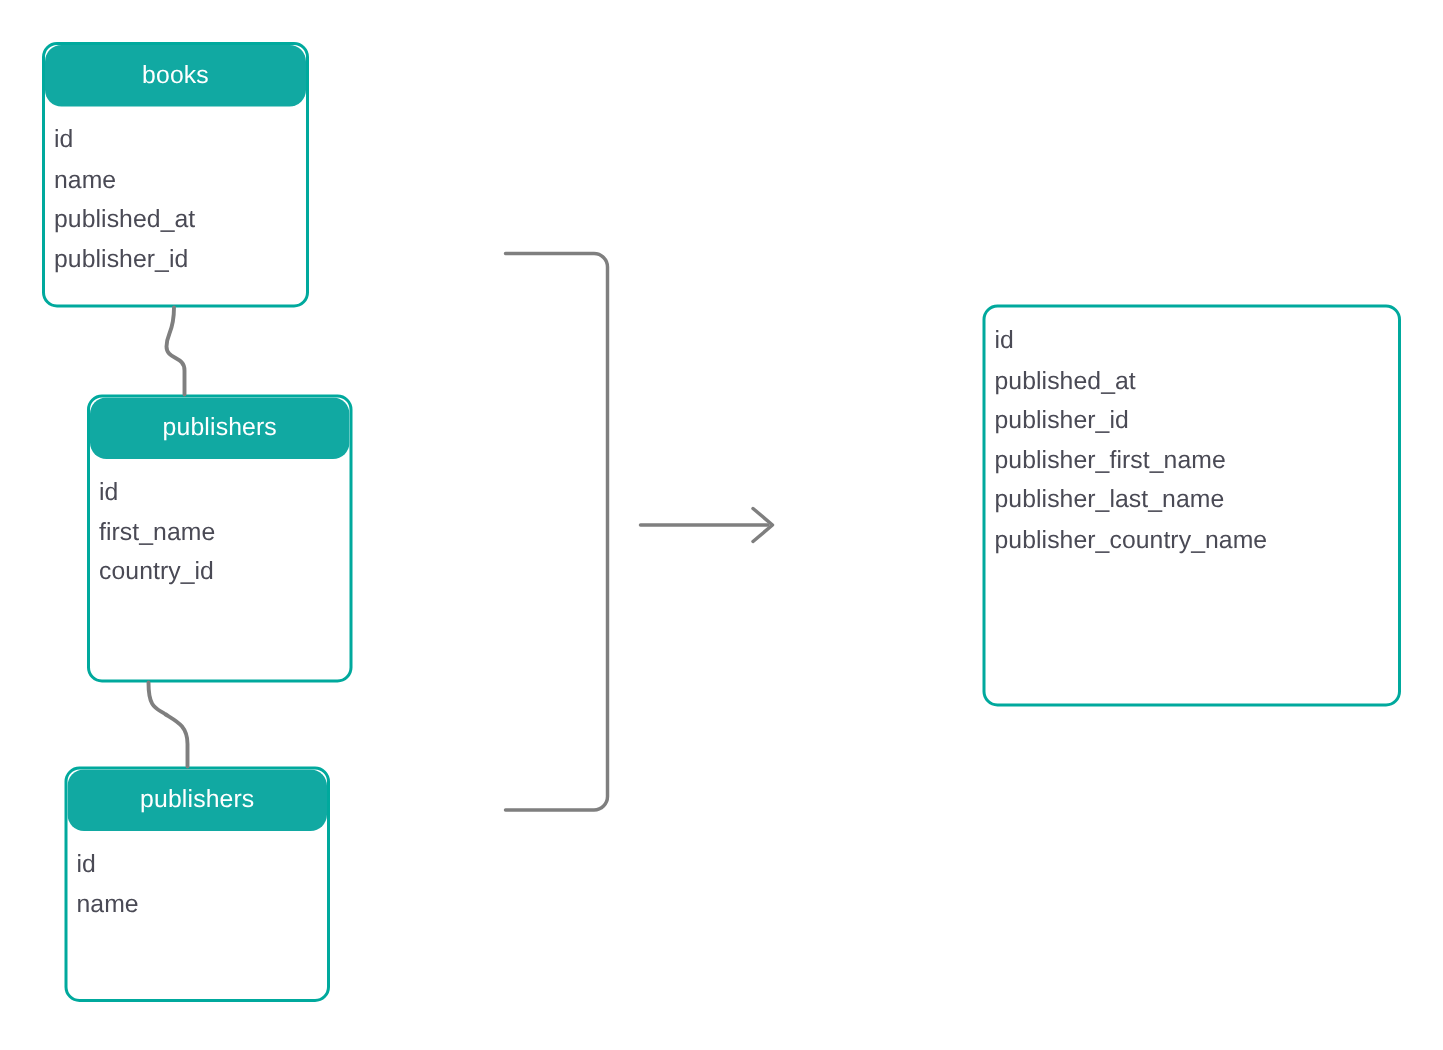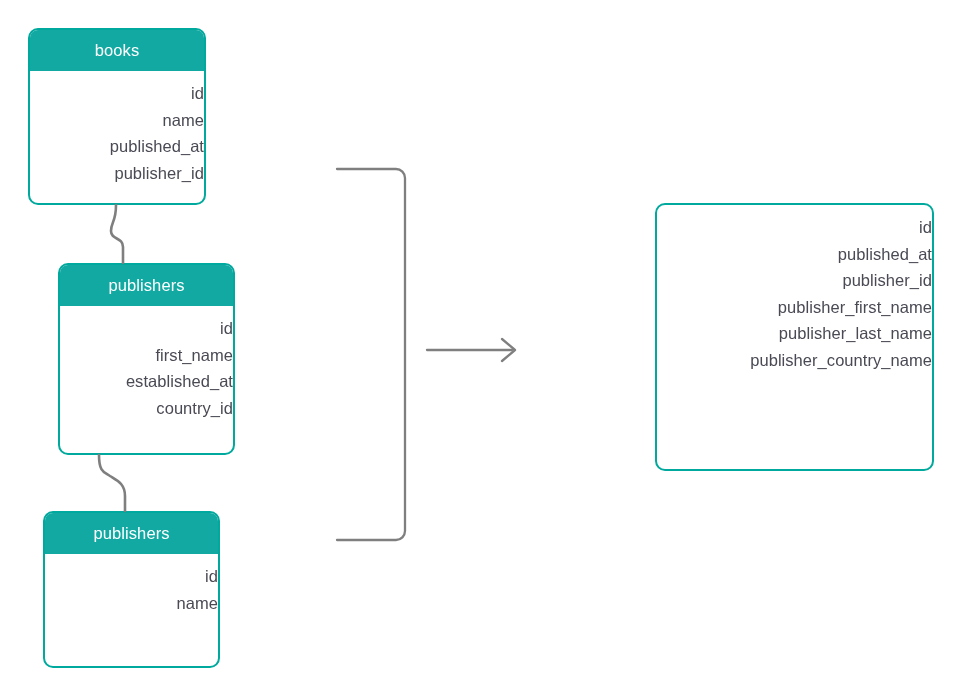--- a/index.html
+++ b/index.html
@@ -30,25 +30,25 @@
   .entity-header {
     box-sizing: border-box;
     height: 41px;
     background: #11A9A2;
     color: #ffffff;
     font-size: 16.5px;
     line-height: 41px;
     text-align: center;
     white-space: nowrap;
     letter-spacing: 0.1px;
+    border-radius: 11px;
   }
   .entity-fields {
     box-sizing: border-box;
-    padding: 9px 0 0 21px;
-    text-align: right;
+    padding: 9px 0 0 6px;
   }
   .field {
     color: #4A4A55;
     font-size: 16.5px;
     line-height: 26.5px;
     white-space: nowrap;
     letter-spacing: 0.05px;
   }
 
   
@@ -106,21 +106,20 @@
       <div class="field">published_at</div>
       <div class="field">publisher_id</div>
     </div>
   </div>
 
   <div class="entity" id="tbl-publishers">
     <div class="entity-header">publishers</div>
     <div class="entity-fields">
       <div class="field">id</div>
       <div class="field">first_name</div>
-      <div class="field">established_at</div>
       <div class="field">country_id</div>
     </div>
   </div>
 
   <div class="entity" id="tbl-countries">
     <div class="entity-header">publishers</div>
     <div class="entity-fields">
       <div class="field">id</div>
       <div class="field">name</div>
     </div>

